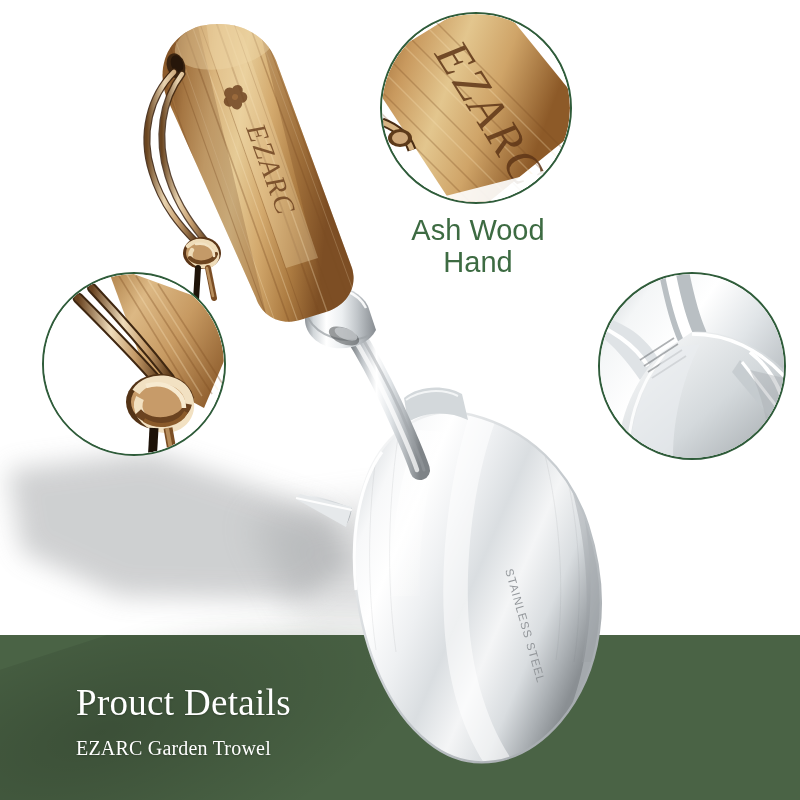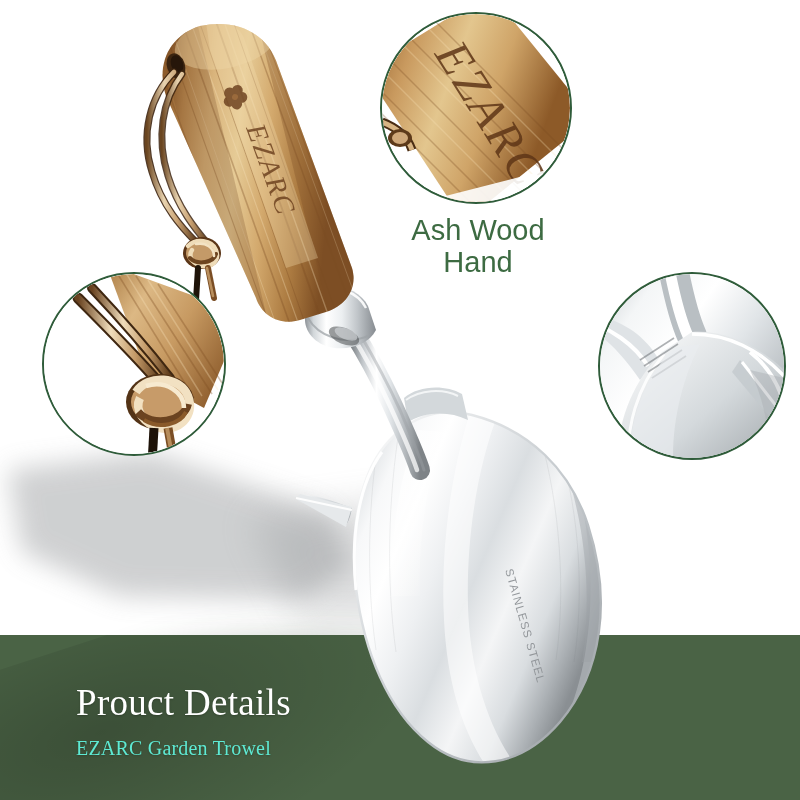--- a/index.html
+++ b/index.html
@@ -39,21 +39,21 @@
   #band-title {
     font-family:"Liberation Serif", serif;
     color:#ffffff;
     font-size:37px;
     line-height:1.05;
     letter-spacing:.3px;
     text-shadow:0 1px 2px rgba(0,0,0,.22);
   }
   #band-subtitle {
     font-family:"Liberation Serif", serif;
-    color:#5eead4;
+    color:#ffffff;
     font-size:20px;
     margin-top:14px;
     letter-spacing:.2px;
     text-shadow:0 1px 2px rgba(0,0,0,.22);
   }
 
   
   .callout { position:absolute; z-index:6; }
   .callout-circle {
     border-radius:50%;

